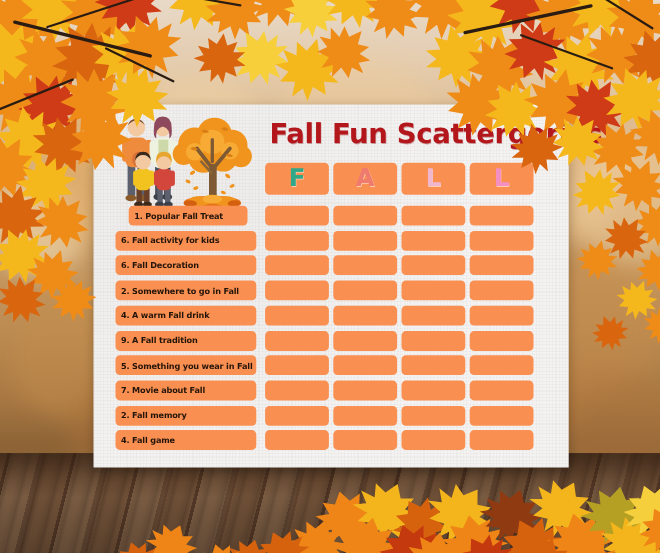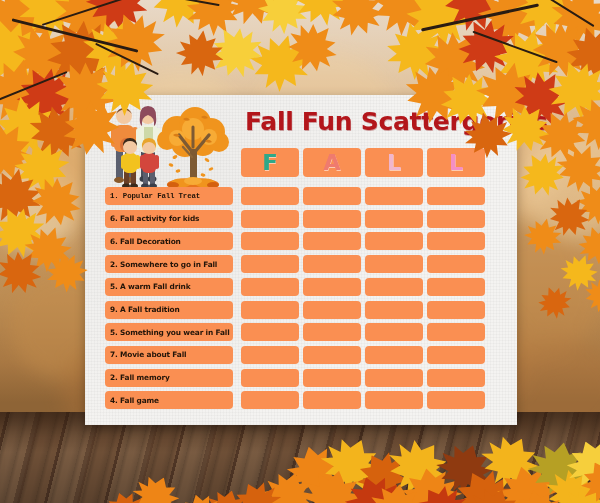--- a/index.html
+++ b/index.html
@@ -412,34 +412,34 @@
           <span class="letter-glyph" style="color: rgb(239, 123, 110); text-shadow: rgb(239, 123, 110) 0px 0px 0.6px, rgba(255, 255, 255, 0.55) 0.6px 0.6px 0px;">A</span>
         </div>
         <div class="cell letter-cell" style="left: 280px; top: 53px; width: 58px; height: 29px;">
           <span class="letter-glyph" style="color: rgb(240, 182, 205); text-shadow: rgb(240, 182, 205) 0px 0px 0.6px, rgba(255, 255, 255, 0.55) 0.6px 0.6px 0px;">L</span>
         </div>
         <div class="cell letter-cell" style="left: 342px; top: 53px; width: 58px; height: 29px;">
           <span class="letter-glyph" style="color: rgb(244, 143, 196); text-shadow: rgb(244, 143, 196) 0px 0px 0.6px, rgba(255, 255, 255, 0.55) 0.6px 0.6px 0px;">L</span>
         </div>
       </div>
     <div id="label-col">
-        <div class="cell label-cell" style="left: 20px; top: 92px; width: 128px; height: 18px; font-family: Liberation Mono, monospace;">
+        <div class="cell label-cell" style="left: 32px; top: 92px; width: 108px; height: 18px;">
           <span>1. Popular Fall Treat</span>
         </div>
         <div class="cell label-cell" style="left: 20px; top: 114.7px; width: 128px; height: 18px;">
           <span>6. Fall activity for kids</span>
         </div>
         <div class="cell label-cell" style="left: 20px; top: 137.4px; width: 128px; height: 18px;">
           <span>6. Fall Decoration</span>
         </div>
         <div class="cell label-cell" style="left: 20px; top: 160.1px; width: 128px; height: 18px;">
           <span>2. Somewhere to go in Fall</span>
         </div>
         <div class="cell label-cell" style="left: 20px; top: 182.8px; width: 128px; height: 18px;">
-          <span>5. A warm Fall drink</span>
+          <span>4. A warm Fall drink</span>
         </div>
         <div class="cell label-cell" style="left: 20px; top: 205.5px; width: 128px; height: 18px;">
           <span>9. A Fall tradition</span>
         </div>
         <div class="cell label-cell" style="left: 20px; top: 228.2px; width: 128px; height: 18px;">
           <span>5. Something you wear in Fall</span>
         </div>
         <div class="cell label-cell" style="left: 20px; top: 250.9px; width: 128px; height: 18px;">
           <span>7. Movie about Fall</span>
         </div>

